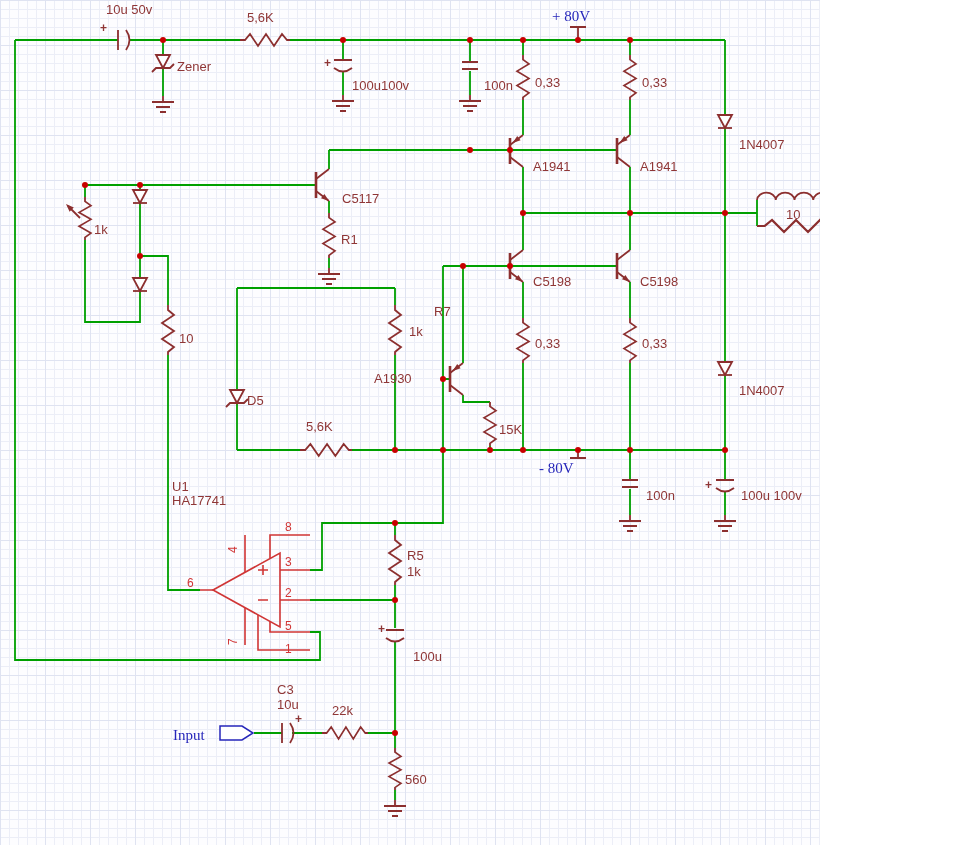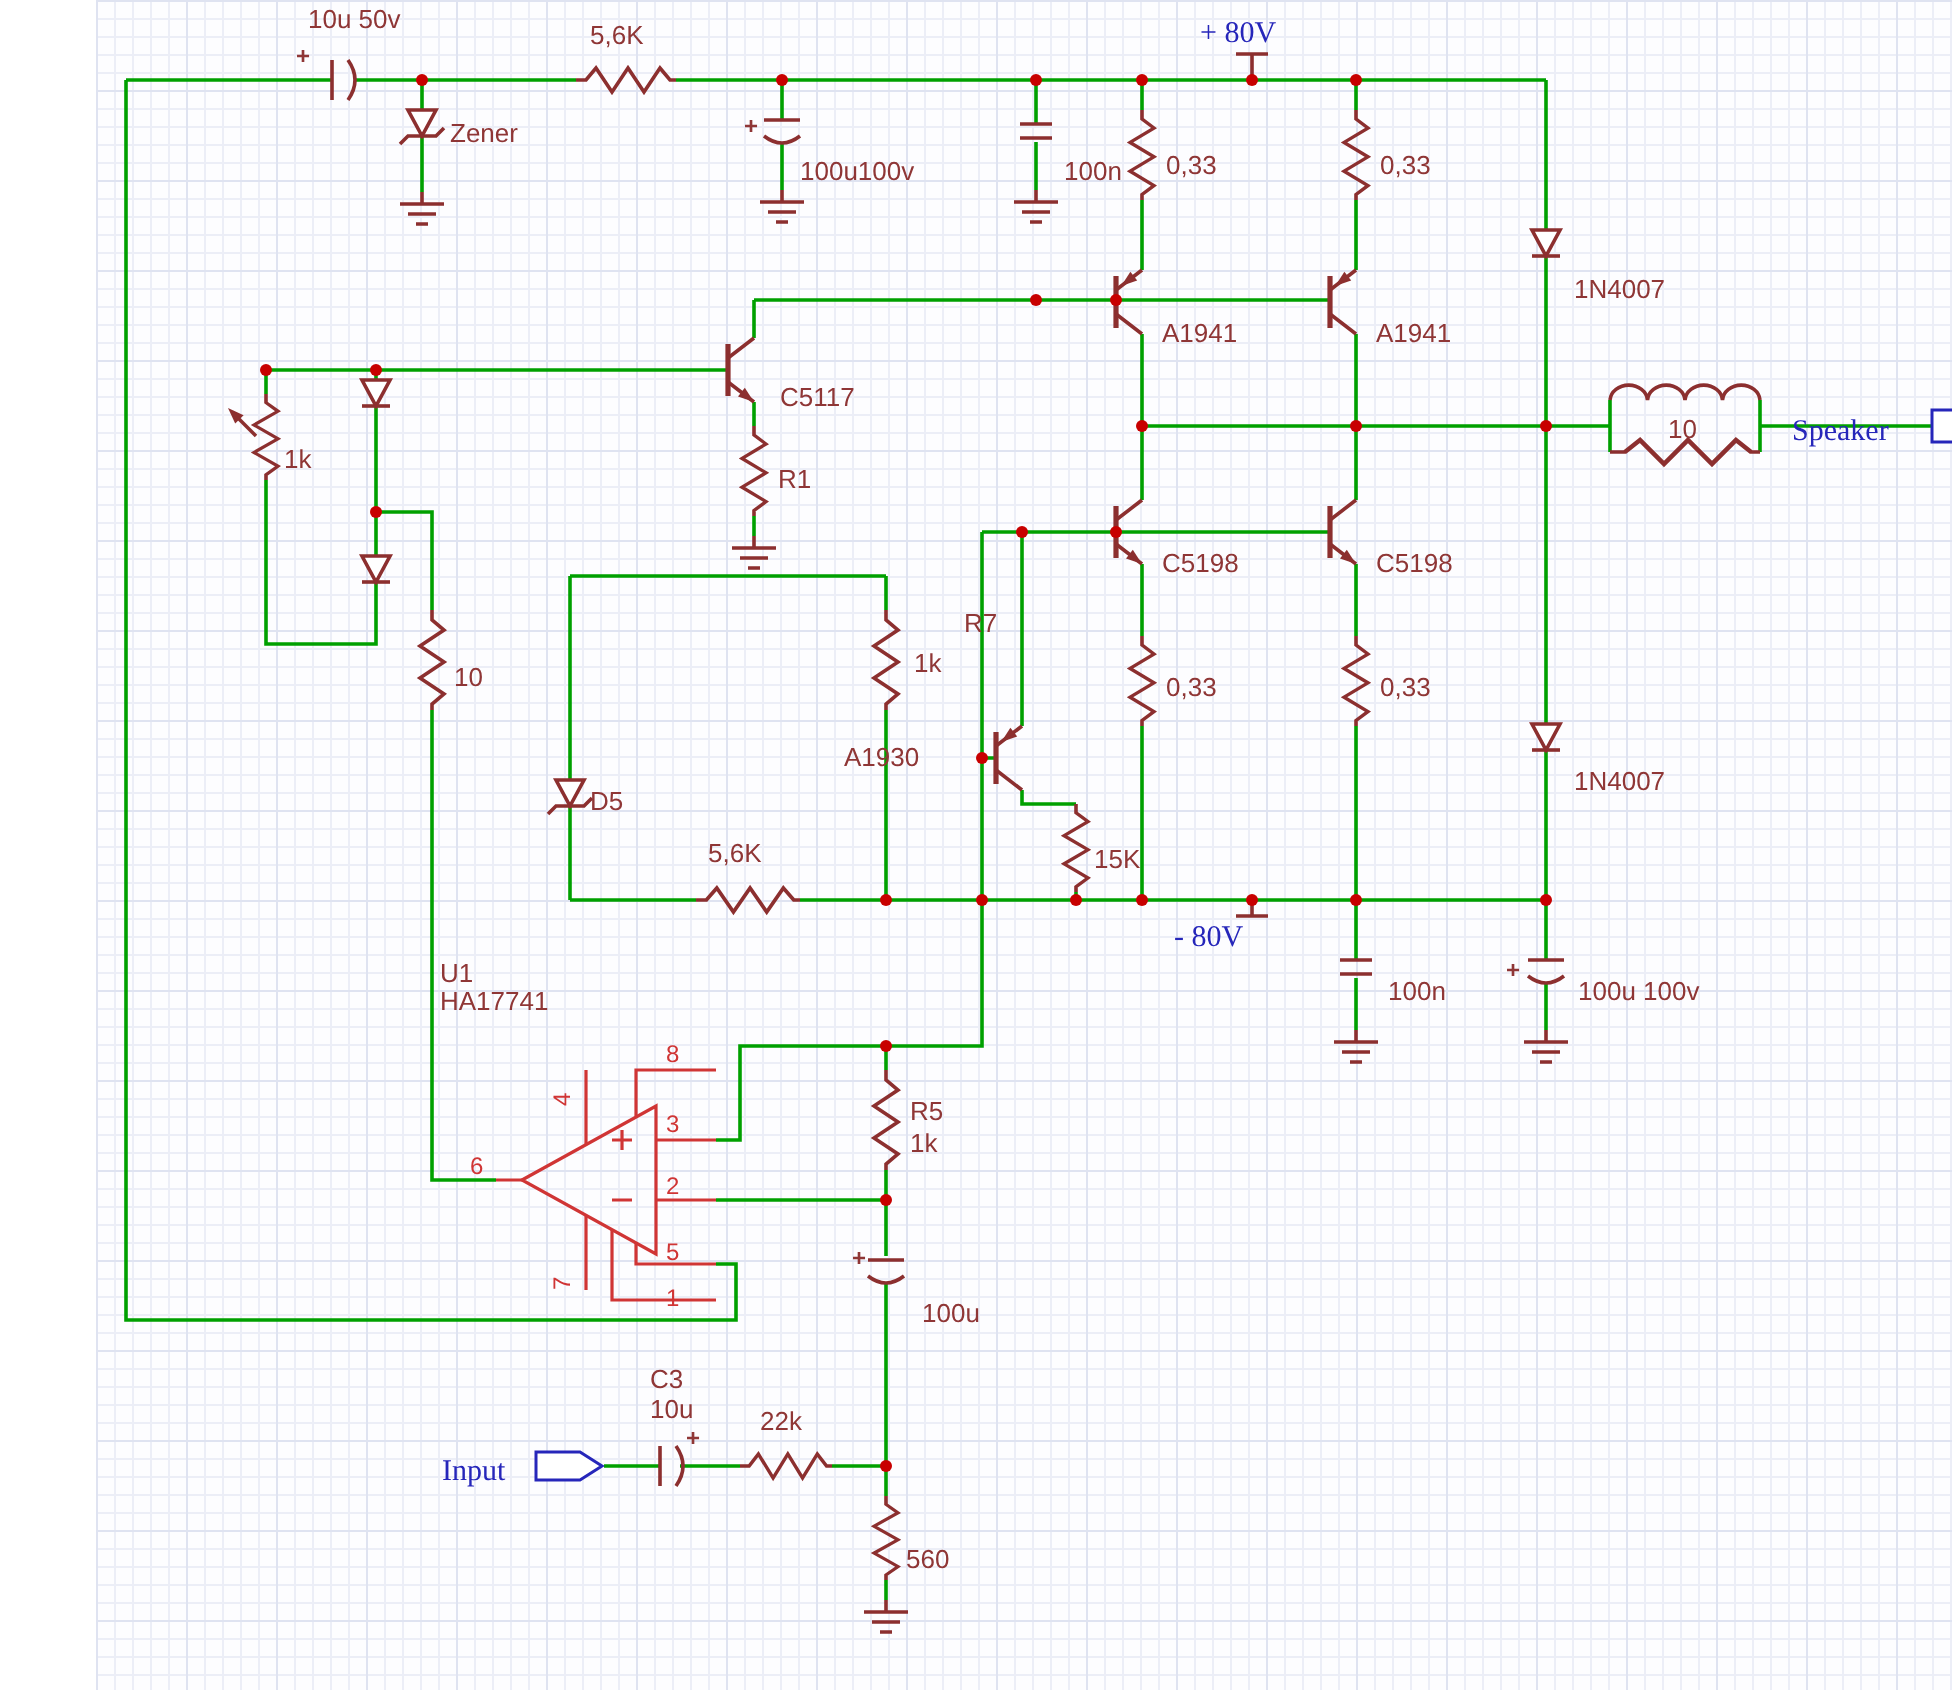--- a/index.html
+++ b/index.html
@@ -1,25 +1,24 @@
 <!DOCTYPE html>
 <html><head>
 <meta charset="utf-8">
 <style>
   html,body{margin:0;padding:0;background:#fff;}
   .canvas{
-    position:relative;width:928px;height:845px;overflow:hidden;
+    position:relative;width:820px;height:845px;overflow:hidden;
     background-color:#fdfdff;
     background-image:
       linear-gradient(#dfe3f1 1px, transparent 1px),
       linear-gradient(90deg,#dfe3f1 1px, transparent 1px),
       linear-gradient(#ecEEf7 1px, transparent 1px),
       linear-gradient(90deg,#eceef7 1px, transparent 1px);
     background-size:45px 45px,45px 45px,9px 9px,9px 9px;
-    margin-left:48px;
   }
   svg{position:absolute;left:0;top:0;}
   text{user-select:none;}
   .lbl{fill:#8F3636;font:13px "Liberation Sans",sans-serif;}
   .plus{fill:#8F3636;font:bold 12px "Liberation Sans",sans-serif;}
   .blu{fill:#2626BA;font:15px "Liberation Serif",serif;}
   .pin{fill:#D03535;font:12px "Liberation Sans",sans-serif;}
   .wire{stroke:#00A000;stroke-width:1.8;fill:none;}
   .cmp{stroke:#8C2F2F;stroke-width:1.8;fill:none;}
   .red{stroke:#D03535;stroke-width:1.6;fill:none;}

